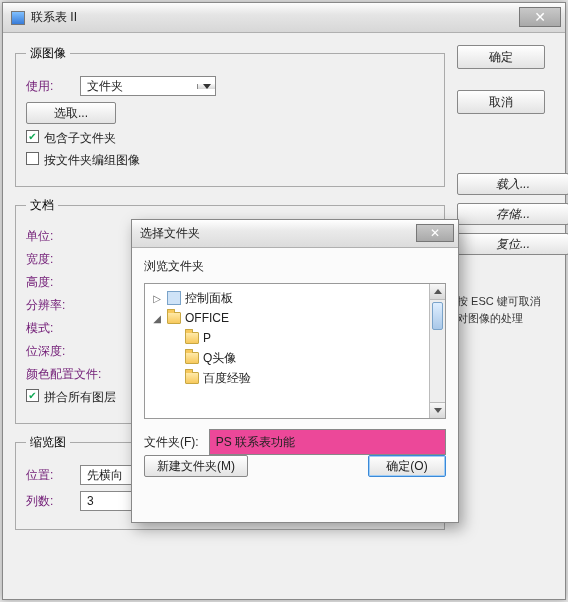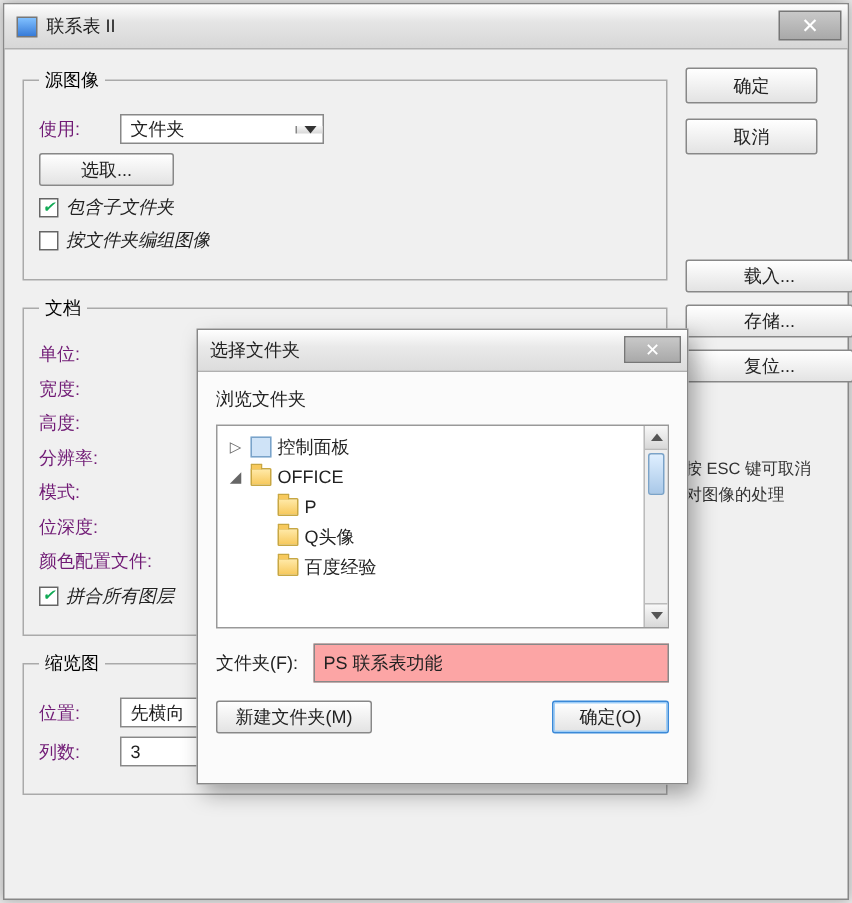--- a/index.html
+++ b/index.html
@@ -42,25 +42,25 @@
 
   .btn {
     display:inline-flex; align-items:center; justify-content:center;
     min-width:78px; height:22px; padding:0 12px;
     border:1px solid #888; background:linear-gradient(#fff,#e3e3e3);
     border-radius:2px; cursor:default;
   }
   .btn.big { width:84px; height:24px; }
 
   .right-col { position:absolute; right:0; top:0; width:96px; }
-  .right-col .btn { width:88px; margin-bottom:10px; }
+  .right-col .btn { width:88px; margin-bottom:21px; }
 
   .pathbox { flex:1; border:1px solid #888; height:20px; padding:0 4px; background:#fff; overflow:hidden; white-space:nowrap; font-size:11px; display:flex; align-items:center; }
 
-  .chk { display:flex; align-items:center; margin:5px 0;font-style:italic; }
+  .chk { display:flex; align-items:flex-start; margin:5px 0; }
   .chk .box { width:13px; height:13px; border:1px solid #666; background:#fff; margin-right:5px; display:flex; align-items:center; justify-content:center; }
   .chk .box.on::after { content:"✔"; font-size:10px; color:#1a5; line-height:1; }
 
   
   .browse {
     position:absolute; left:128px; top:216px; width:328px; height:304px;
     background:#fbfbfb; border:1px solid #888; box-shadow:4px 6px 14px rgba(0,0,0,.35);
   }
   .browse .btitle {
     height:28px; background:linear-gradient(#fff,#eaeaea 40%,#dcdcdc);
@@ -79,37 +79,37 @@
   .ficon::before { content:""; position:absolute; left:-1px; top:-4px; width:6px; height:3px; background:#f7c95d; border:1px solid #c8a742; border-bottom:none; border-radius:1px 1px 0 0;}
   .micon { width:14px; height:14px; background:#cfe3f7; border:1px solid #7aa3c9; margin:0 4px; }
   .bicon { width:14px; height:12px; background:#d8d8d8; border:1px solid #999; margin:0 4px; }
   .scroll { position:absolute; right:0; top:0; width:16px; height:100%; background:#eee; border-left:1px solid #bbb; display:flex; flex-direction:column; }
   .scroll .arrow { height:16px; background:linear-gradient(#f8f8f8,#d8d8d8); border-bottom:1px solid #bbb; display:flex; align-items:center; justify-content:center; }
   .scroll .arrow.last { border-top:1px solid #bbb; border-bottom:none; margin-top:auto;}
   .scroll .thumb { margin:2px; height:28px; background:linear-gradient(#dfefff,#a9c8e8); border:1px solid #7aa3c9; border-radius:2px;}
   .scroll .triu { width:0;height:0;border-left:4px solid transparent;border-right:4px solid transparent;border-bottom:5px solid #555; }
   .scroll .trid { width:0;height:0;border-left:4px solid transparent;border-right:4px solid transparent;border-top:5px solid #555; }
 
-  .pathrow { display:flex; align-items:center; margin:6px 0 12px 0; }
-  .pathrow .pin { flex:1; border:1px solid #888; height:20px; background:#fca5a5; display:flex; align-items:center; padding:12px 6px; margin-left:10px;}
+  .pathrow { display:flex; align-items:center; margin:6px 0 0 0; }
+  .pathrow .pin { flex:1; border:1px solid #888; height:20px; background:#ec4899; display:flex; align-items:center; padding:12px 6px; margin-left:10px;}
   .dlgbtns { display:flex; gap:10px; justify-content:flex-start; }
   .dlgbtns .btn.def { border:1px solid #3a89d8; box-shadow:inset 0 0 0 1px #9ecdf7; }
 
   
   .input { border:1px solid #888; height:20px; background:#fff; padding:0 6px; display:flex; align-items:center; }
 
   
   .src-group { width:430px; }
   .doc-group { width:430px; }
   .thumb-group { width:430px; }
 
   
   .sidebtns { position:absolute; right:0; top:128px; width:96px; }
-  .sidebtns .btn { width:112px; margin-bottom:8px; }
-  .esc-note { position:absolute; right:0; top:260px; width:96px; font-size:11px; color:#333; line-height:1.5; }
+  .sidebtns .btn { width:112px; margin-bottom:8px;font-style:italic; }
+  .esc-note { position:absolute; right:0; top:248px; width:96px; font-size:11px; color:#333; line-height:1.5; }
 
   .ind0 { padding-left:0px;} .ind1 { padding-left:18px;}
 </style>
 </head>
 <body>
 
 <div class="main-win">
 
   <div class="titlebar">
     <div class="ticon"></div>

